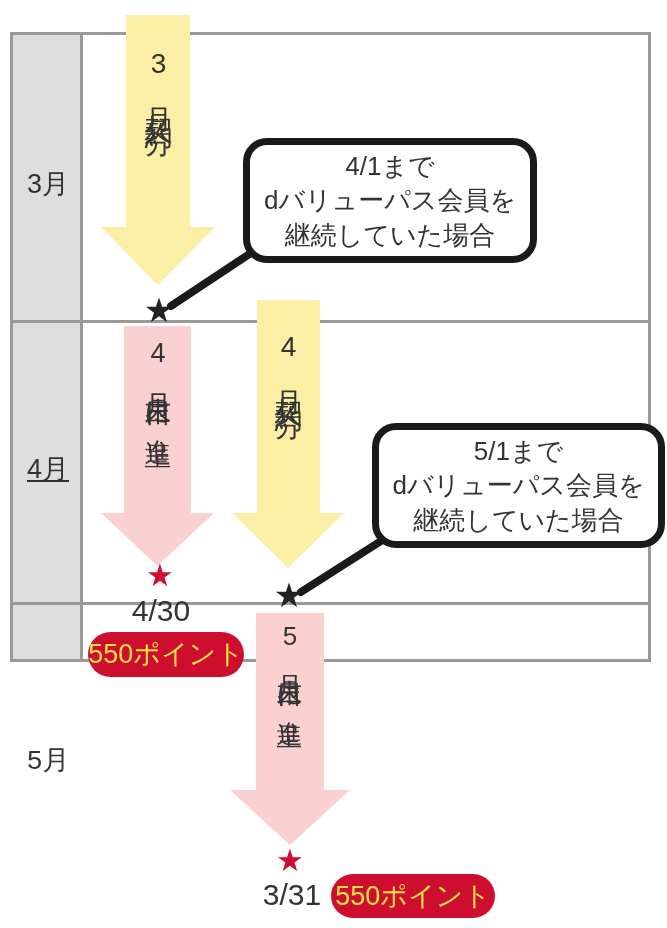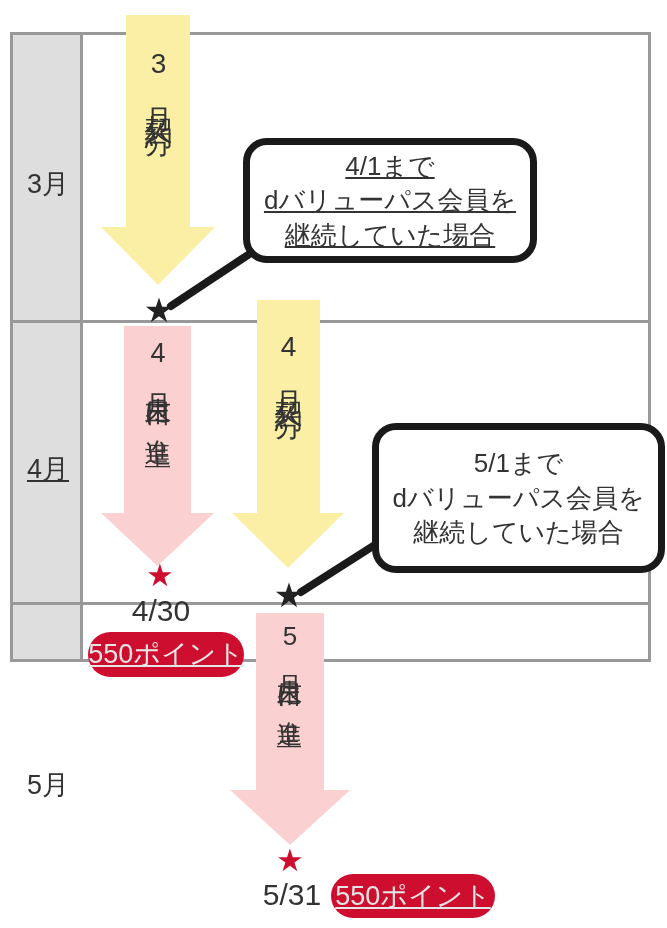--- a/index.html
+++ b/index.html
@@ -34,21 +34,21 @@
   }
   .divider.d1 { top:285px; }
   .divider.d2 { top:567px; }
   .month-label {
     position:absolute; left:0; width:70px;
     text-align:center;
     font-size:27px; line-height:1; color:#333;
   }
   .month-label.m3 { top:136px; }
   .month-label.m4 { top:421px;text-decoration:underline; }
-  .month-label.m5 { top:737px; }
+  .month-label.m5 { top:714px;font-family:Liberation Mono, monospace; }
 
   
   .arrow { position:absolute; }
   .arrow.yellow { background:#FAEFA5; }
   .arrow.pink   { background:#FAD0D0; }
   .arrow.a1 {
     left:101px; top:15px; width:114px; height:270px;
     clip-path:polygon(25px 0,89px 0,89px 212px,114px 212px,57px 270px,0 212px,25px 212px);
   }
   .arrow.a2 {
@@ -80,22 +80,22 @@
   .callout {
     position:absolute;
     border:7px solid #1A1A1A;
     border-radius:24px;
     background:#fff;
     display:flex; align-items:center; justify-content:center;
     text-align:center;
     font-size:26px; line-height:1.33; color:#333;
     white-space:pre-line;
   }
-  .callout.c1 { left:243px; top:138px; width:294px; height:125px;text-decoration:underline; }
-  .callout.c2 { left:372px; top:423px; width:293px; height:150px; }
+  .callout.c1 { left:243px; top:138px; width:294px; height:125px; }
+  .callout.c2 { left:372px; top:423px; width:293px; height:125px; }
 
   
   .star {
     position:absolute;
     transform:translate(-50%,-52%);
     font-size:34px; line-height:1;
     color:#222;
   }
   .star.red { color:#CE0E2F; font-size:31px; }
   .star.s1 { left:159px; top:311px; }
@@ -107,24 +107,24 @@
   .date-label {
     position:absolute;
     transform:translateX(-50%);
     font-size:30px; line-height:1; color:#333;
   }
   .date-label.dt1 { left:161px; top:596px; }
   .date-label.dt2 { left:292px; top:880px; }
   .points-badge {
     position:absolute;
     background:#CE0E2F;
-    color:#e5e5e5;
+    color:#fde047;
     border-radius:23px;
     display:flex; align-items:center; justify-content:center;
-    font-size:27px; line-height:1;text-decoration:underline;
+    font-size:27px; line-height:1;
   }
   .points-badge.b1 { left:88px;  top:632px; width:156px; height:45px; }
   .points-badge.b2 { left:331px; top:874px; width:164px; height:44px; }
 </style>
 </head>
 <body>
 
 <div class="canvas">
 
   <div class="frame">
@@ -162,16 +162,16 @@
 継続していた場合</div>
 
   <span class="star s1">★</span>
   <span class="star red s2">★</span>
   <span class="star s3">★</span>
   <span class="star red s4">★</span>
 
   <div class="date-label dt1">4/30</div>
   <div class="points-badge b1">550ポイント</div>
 
-  <div class="date-label dt2">5/31</div>
+  <div class="date-label dt2">3/31</div>
   <div class="points-badge b2">550ポイント</div>
 
 </div>
 
 </body></html>

